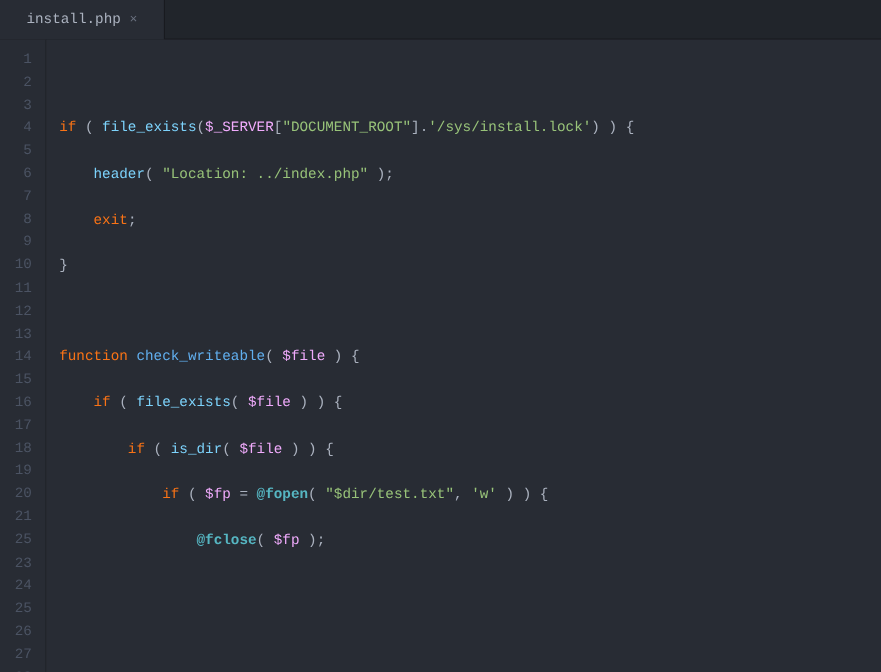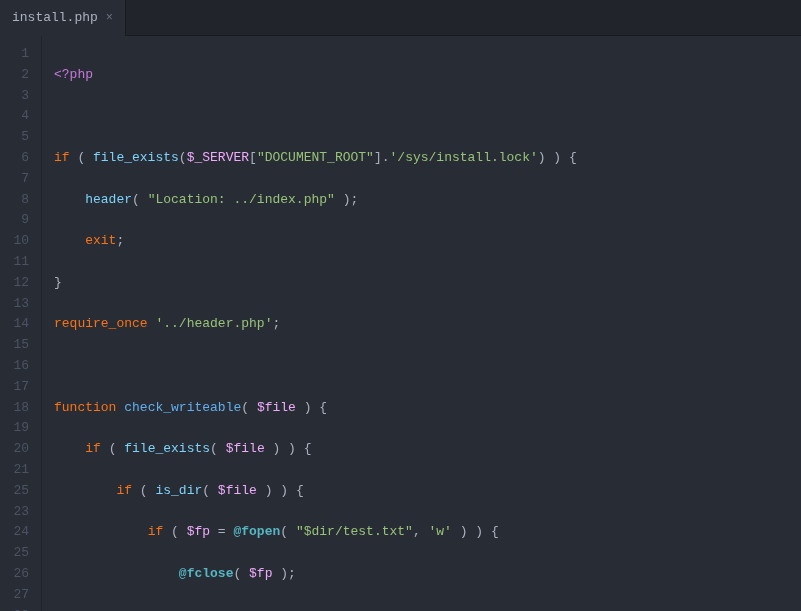--- a/index.html
+++ b/index.html
@@ -26,21 +26,21 @@
       background: #21252b;
       display: flex;
       align-items: center;
       height: 36px;
       border-bottom: 1px solid #181a1f;
     }
 
     .tab {
       display: flex;
       align-items: center;
-      padding: 0 12px;
+      padding: 0 24px;
       height: 36px;
       background: #282c34;
       color: #abb2bf;
       font-size: 13px;
       gap: 8px;
       border-right: 1px solid #181a1f;
     }
 
     .tab-close {
       color: #6b7280;
@@ -134,27 +134,25 @@
       <div>23</div>
       <div>24</div>
       <div>25</div>
       <div>26</div>
       <div>27</div>
       <div>28</div>
 
     </div>
 
     <div class="code-content">
-<span class="code-line"><span class="php-open">&lt;?php</span></span>
 <span class="code-line"></span>
 <span class="code-line"><span class="plain"><span class="kw">if</span> ( </span><span class="fn">file_exists</span><span class="plain">(</span><span class="var">$_SERVER</span><span class="plain">[</span><span class="str">"DOCUMENT_ROOT"</span><span class="plain">].</span><span class="str">'/sys/install.lock'</span><span class="plain">) ) {</span></span>
 <span class="code-line"><span class="plain">    </span><span class="fn">header</span><span class="plain">( </span><span class="str">"Location: ../index.php"</span><span class="plain"> );</span></span>
 <span class="code-line"><span class="plain">    </span><span class="kw">exit</span><span class="plain">;</span></span>
 <span class="code-line"><span class="plain">}</span></span>
-<span class="code-line"><span class="kw">require_once</span><span class="plain"> </span><span class="str">'../header.php'</span><span class="plain">;</span></span>
 <span class="code-line"></span>
 <span class="code-line"><span class="kw">function</span> <span class="func-name">check_writeable</span><span class="plain">( </span><span class="var">$file</span><span class="plain"> ) {</span></span>
 <span class="code-line"><span class="plain">    <span class="kw">if</span> ( </span><span class="fn">file_exists</span><span class="plain">( </span><span class="var">$file</span><span class="plain"> ) ) {</span></span>
 <span class="code-line"><span class="plain">        <span class="kw">if</span> ( </span><span class="fn">is_dir</span><span class="plain">( </span><span class="var">$file</span><span class="plain"> ) ) {</span></span>
 <span class="code-line"><span class="plain">            <span class="kw">if</span> ( </span><span class="var">$fp</span><span class="plain"> = </span><span class="builtin">@fopen</span><span class="plain">( </span><span class="str">"$dir/test.txt"</span><span class="plain">, </span><span class="str">'w'</span><span class="plain"> ) ) {</span></span>
 <span class="code-line"><span class="plain">                </span><span class="builtin">@fclose</span><span class="plain">( </span><span class="var">$fp</span><span class="plain"> );</span></span>
 
 
 
 

